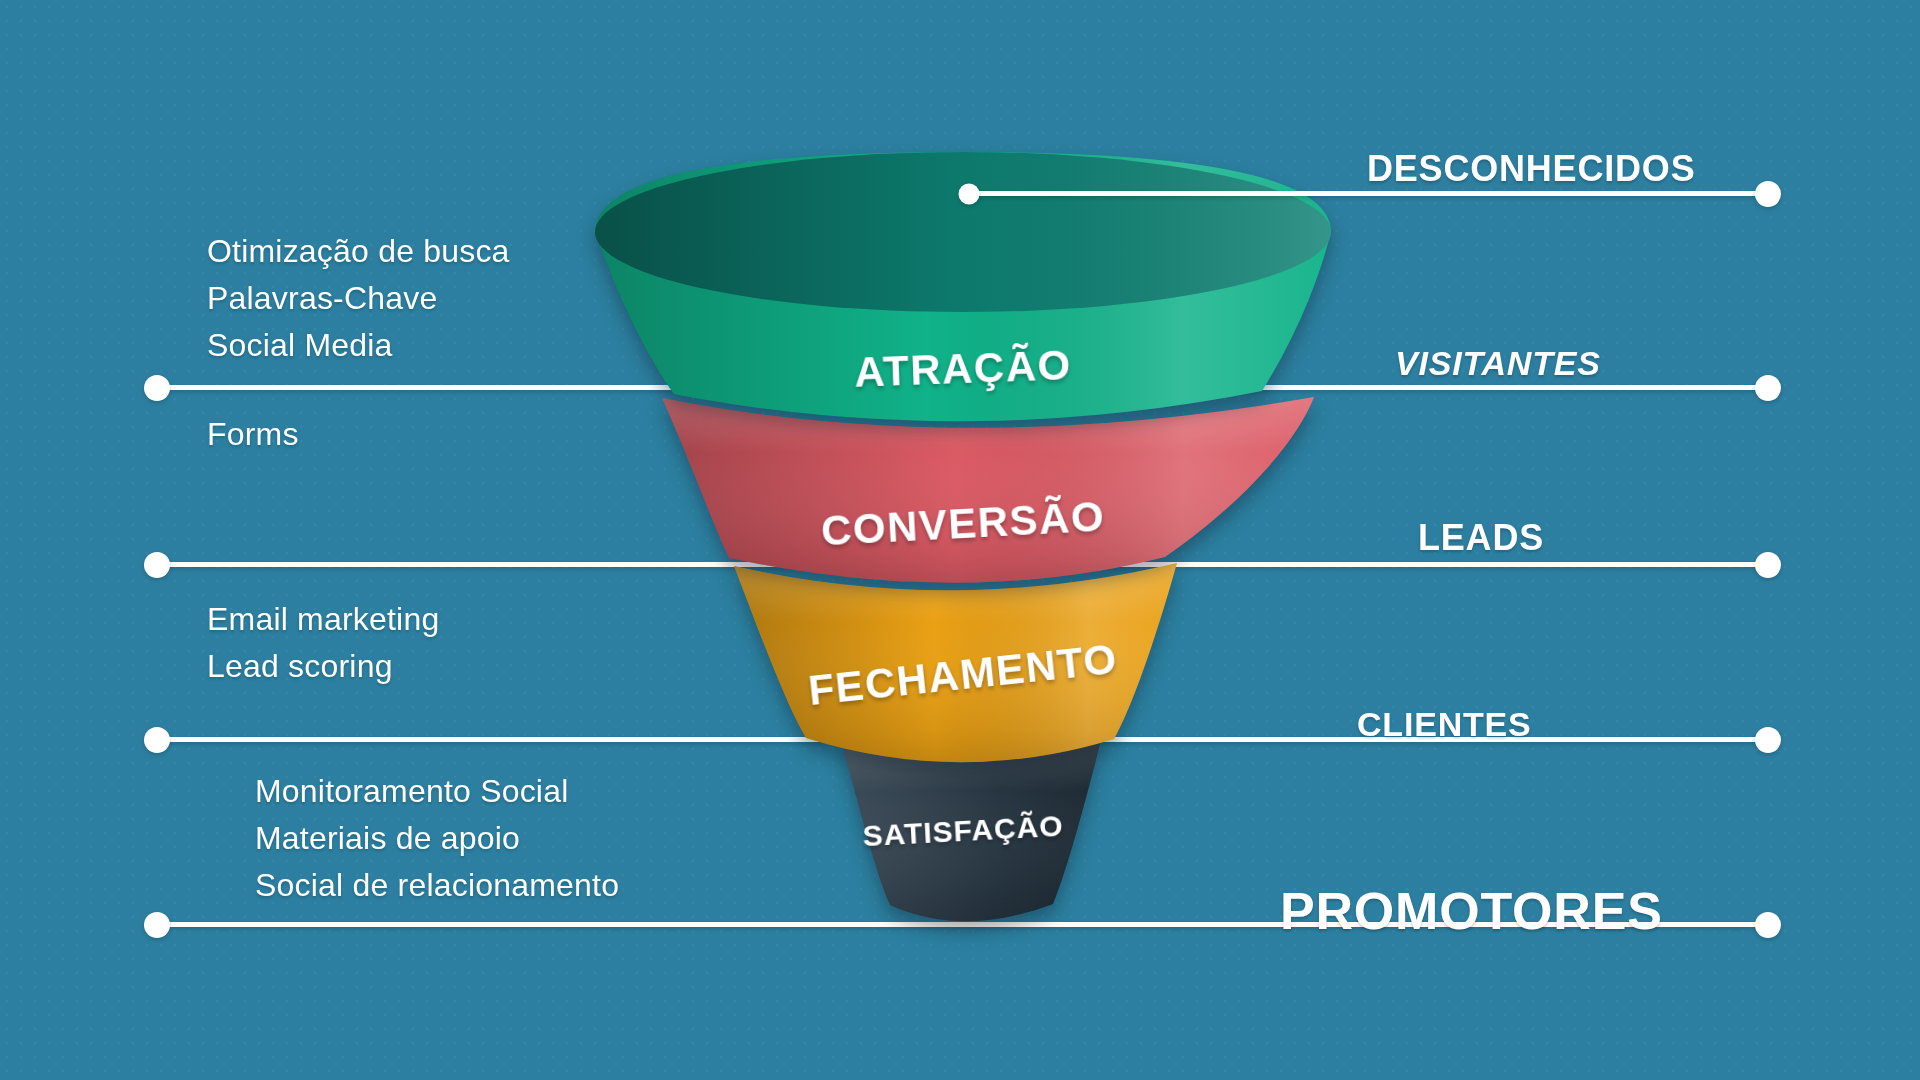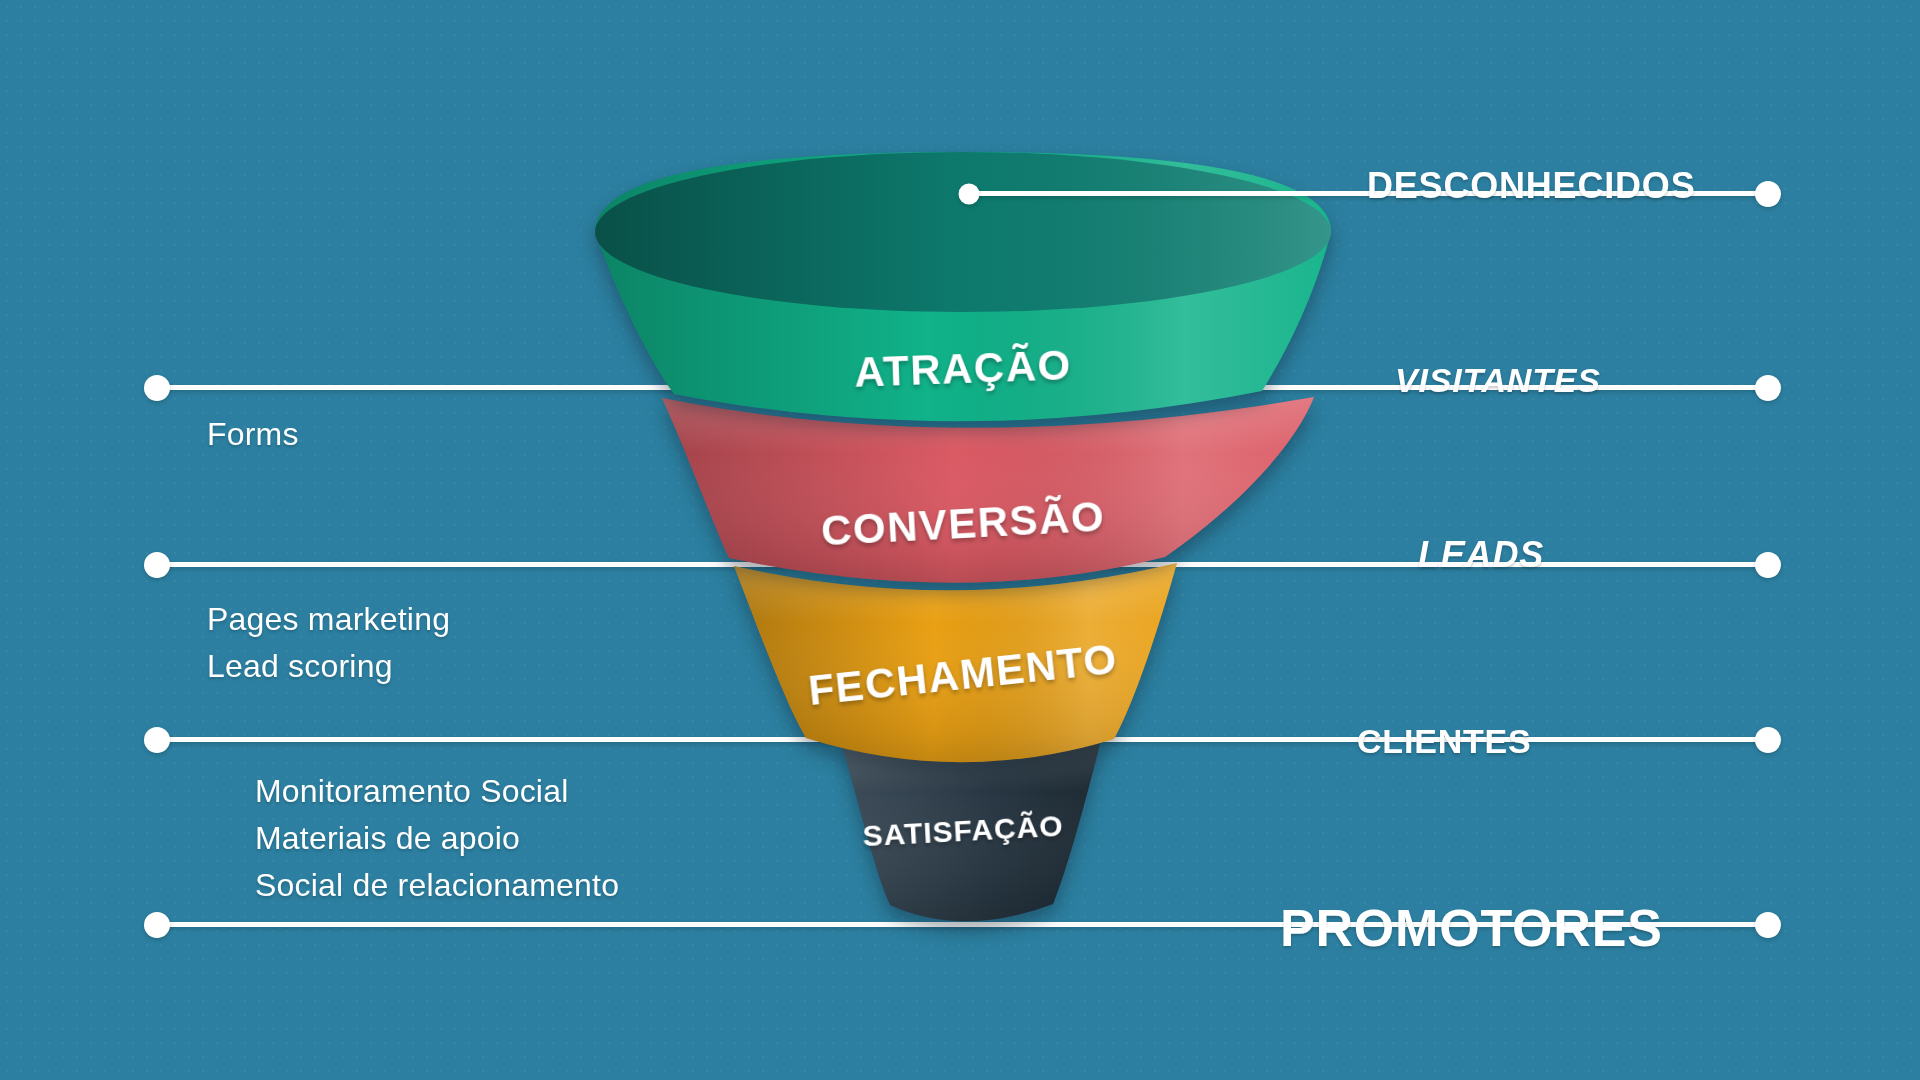--- a/index.html
+++ b/index.html
@@ -26,21 +26,21 @@
   
   .tactics{
     position:absolute;left:207px;color:#ffffff;font-size:32px;line-height:47px;
     font-weight:400;letter-spacing:0.2px;
     text-shadow:0 2px 3px rgba(0,0,0,0.20);
     white-space:nowrap;
   }
   
   .audience{
     position:absolute;color:#ffffff;font-weight:700;letter-spacing:0.8px;
-    text-shadow:0 2px 3px rgba(0,0,0,0.22);white-space:nowrap;z-index:5;margin-top:17px;
+    text-shadow:0 2px 3px rgba(0,0,0,0.22);white-space:nowrap;z-index:5;
   }
   
   .funnel-svg{position:absolute;left:0;top:0;z-index:2;}
   .stage-shadow{filter:drop-shadow(0 10px 9px rgba(8,24,34,0.35));}
   .stage-label{
     font-family:"Liberation Sans", sans-serif;font-weight:700;font-size:42px;
     fill:#ffffff;letter-spacing:1.5px;
     filter:drop-shadow(0 3px 2px rgba(0,0,0,0.28));
   }
   .stage-label.small{font-size:30px;letter-spacing:1px;}
@@ -61,25 +61,30 @@
   </div>
   <div class="sep" style="left:157px;top:737px;width:1611px;">
     <span class="dot at-left"></span>
     <span class="dot at-right"></span>
   </div>
   <div class="sep" style="left:157px;top:922px;width:1611px;">
     <span class="dot at-left"></span>
     <span class="dot at-right"></span>
   </div>
 
+  <div class="tactics" style="top:228px;">
+    <div>Otimização de busca</div>
+    <div>Palavras-Chave</div>
+    <div>Social Media</div>
+  </div>
   <div class="tactics" style="top:411px;">
     <div>Forms</div>
   </div>
   <div class="tactics" style="top:596px;">
-    <div>Pages marketing</div>
+    <div>Email marketing</div>
     <div>Lead scoring</div>
   </div>
   <div class="tactics" style="top:768px;margin-left:48px;">
     <div>Monitoramento Social</div>
     <div>Materiais de apoio</div>
     <div>Social de relacionamento</div>
   </div>
 
   <svg class="funnel-svg" width="1920" height="1080" viewBox="0 0 1920 1080">
     <defs>
@@ -138,17 +143,17 @@
     <text class="stage-label small" x="963" y="841" text-anchor="middle" transform="rotate(-3 963 830)">SATISFAÇÃO</text>
   </svg>
 
   <div class="sep connector" style="left:969px;top:191px;width:799px;">
     <span class="dot small at-left"></span>
     <span class="dot at-right"></span>
   </div>
 
   <div class="audience" style="left:1367px;top:148px;font-size:36px;">DESCONHECIDOS</div>
   <div class="audience" style="left:1395px;top:344px;font-size:34px;font-style:italic;">VISITANTES</div>
-  <div class="audience" style="left:1418px;top:517px;font-size:36px;font-style:italic;">LEADS</div>
+  <div class="audience" style="left:1418px;top:517px;font-size:36px;">LEADS</div>
   <div class="audience" style="left:1357px;top:705px;font-size:34px;">CLIENTES</div>
   <div class="audience" style="left:1280px;top:881px;font-size:52px;">PROMOTORES</div>
 
 </div>
 
 </body></html>

